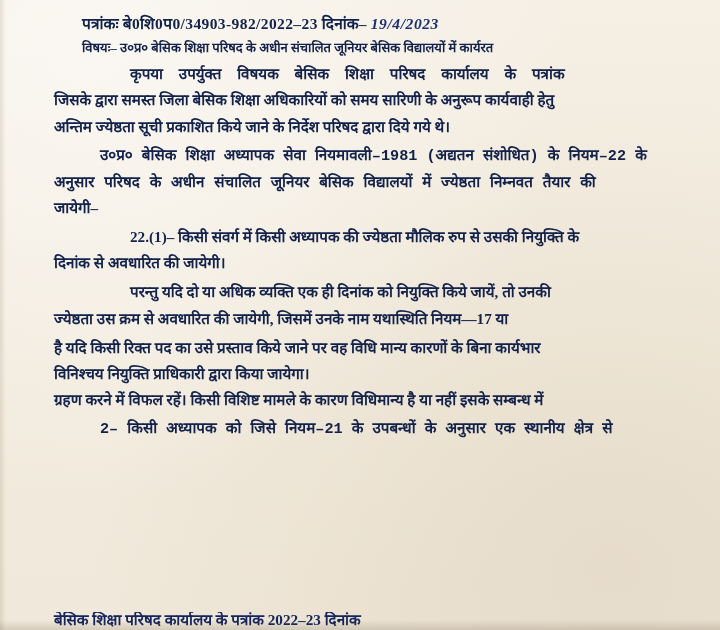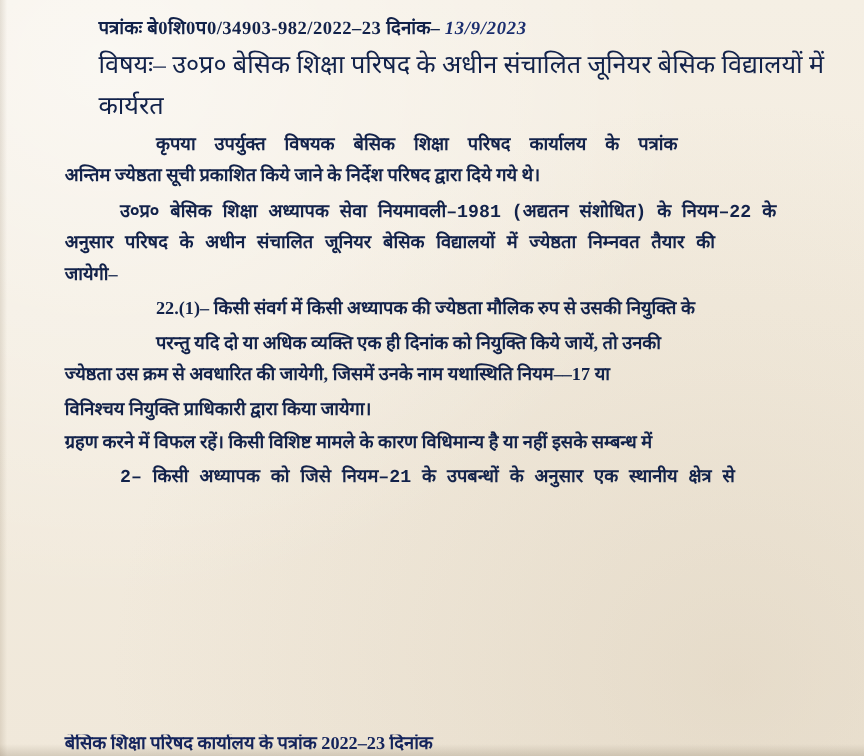--- a/index.html
+++ b/index.html
@@ -50,24 +50,24 @@
     letter-spacing: 0.4px;
   }
   .hand-date {
     color: #1b2e6e;
     font-style: italic;
     font-weight: 700;
     letter-spacing: 0.6px;
   }
 
   .subject {
-    font-size: 21px;
+    font-size: 13px;
     line-height: 1.62;
     padding-left: 56px;
-    font-weight: 400;
+    font-weight: 700;
     margin-top: 2px;
   }
   .subject .indent2 {
     display: block;
     padding-left: 38px;
   }
 
   .salutation {
     font-size: 15.5px;
     font-weight: 700;
@@ -132,50 +132,53 @@
 
 <div id="page">
   <div class="left-edge"></div>
 
   <div class="doc-body">
 
     <div class="hdr">
       <span class="lbl">पत्रांकः</span>
       <span class="hdr-num">बे0शि0प0/34903-982/2022–23</span>
       <span class="lbl">दिनांक–</span>
-      <span class="hand-date">13/9/2023</span>
+      <span class="hand-date">19/4/2023</span>
     </div>
 
     <div class="subject">
       <span>विषयः–</span>
       <span>उ०प्र० बेसिक शिक्षा परिषद के अधीन संचालित जूनियर बेसिक विद्यालयों में कार्यरत</span>
     </div>
 
 
     <div class="para">
       <span class="para-line indent-1 wider">कृपया उपर्युक्त विषयक बेसिक शिक्षा परिषद कार्यालय के पत्रांक</span>
+      <span class="para-line">जिसके द्वारा समस्त जिला बेसिक शिक्षा अधिकारियों को समय सारिणी के अनुरूप कार्यवाही हेतु</span>
       <span class="para-line">अन्तिम ज्येष्ठता सूची प्रकाशित किये जाने के निर्देश परिषद द्वारा दिये गये थे।</span>
     </div>
 
     <div class="para">
       <span class="para-line indent-2">उ०प्र० बेसिक शिक्षा अध्यापक सेवा नियमावली–1981 (अद्यतन संशोधित) के नियम–22 के</span>
       <span class="para-line wide">अनुसार परिषद के अधीन संचालित जूनियर बेसिक विद्यालयों में ज्येष्ठता निम्नवत तैयार की</span>
       <span class="para-line">जायेगी–</span>
     </div>
 
     <div class="para">
       <span class="para-line indent-1">22.(1)– किसी संवर्ग में किसी अध्यापक की ज्येष्ठता मौलिक रुप से उसकी नियुक्ति के</span>
+      <span class="para-line">दिनांक से अवधारित की जायेगी।</span>
     </div>
 
     <div class="para">
       <span class="para-line indent-1">परन्तु यदि दो या अधिक व्यक्ति एक ही दिनांक को नियुक्ति किये जायें, तो उनकी</span>
       <span class="para-line">ज्येष्ठता उस क्रम से अवधारित की जायेगी, जिसमें उनके नाम यथास्थिति नियम––17 या</span>
     </div>
 
     <div class="para">
+      <span class="para-line">है यदि किसी रिक्त पद का उसे प्रस्ताव किये जाने पर वह विधि मान्य कारणों के बिना कार्यभार</span>
       <span class="para-line">विनिश्चय नियुक्ति प्राधिकारी द्वारा किया जायेगा।</span>
       <span class="para-line">ग्रहण करने में विफल रहें। किसी विशिष्ट मामले के कारण विधिमान्य है या नहीं इसके सम्बन्ध में</span>
     </div>
 
     <div class="para">
       <span class="para-line indent-2">2– किसी अध्यापक को जिसे नियम–21 के उपबन्धों के अनुसार एक स्थानीय क्षेत्र से</span>
 
     </div>
 
   </div>

